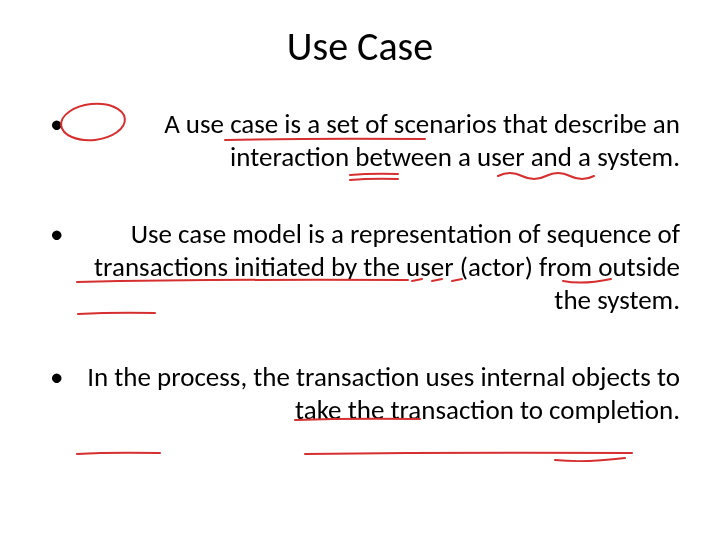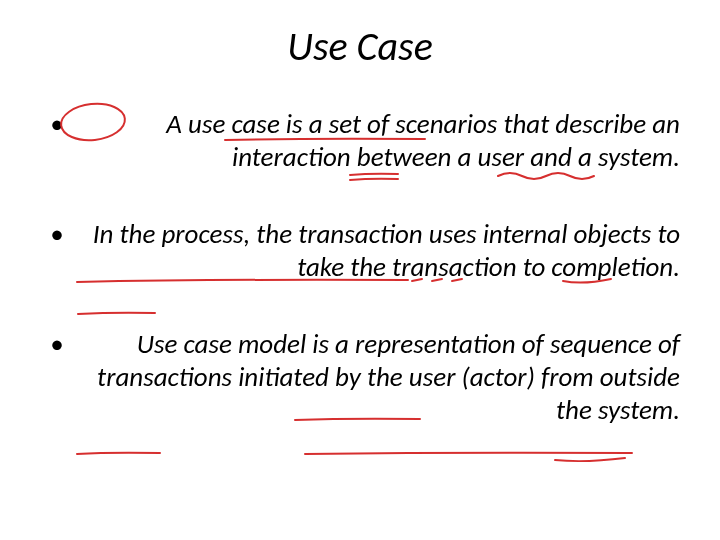--- a/index.html
+++ b/index.html
@@ -10,21 +10,20 @@
     background: #fff;
     font-family: Calibri, "Segoe UI", Arial, sans-serif;
     color: #000;
     overflow: hidden;
   }
   .slide {
     position: relative;
     width: 720px;
     height: 440px;
     box-sizing: border-box;
-    font-style: italic;
   }
   .title {
     position: absolute;
     top: 22px;
     left: 0;
     width: 100%;
     text-align: center;
     font-size: 40px;
     font-weight: 400;
   }
@@ -68,22 +67,22 @@
 </head>
 <body>
 
 <div class="slide">
 
   <div class="title">Use Case</div>
 
   <div class="body">
     <ul>
       <li>A use case is a set of scenarios that describe an  interaction between a user and a system.</li>
+      <li>Use case model is a representation of sequence of transactions initiated by the user (actor) from outside the system.</li>
       <li>In the process, the transaction uses internal objects to take the transaction to completion.</li>
-      <li>Use case model is a representation of sequence of transactions initiated by the user (actor) from outside the system.</li>
     </ul>
   </div>
 
   <svg class="ann" width="720" height="540" viewBox="0 0 720 540">
 
     <ellipse cx="93" cy="122" rx="32" ry="18" transform="rotate(-6 93 122)"></ellipse>
 
     <path d="M225 140 Q 310 138 425 139"></path>
 
     <path d="M350 175 Q 372 173 398 174"></path>

